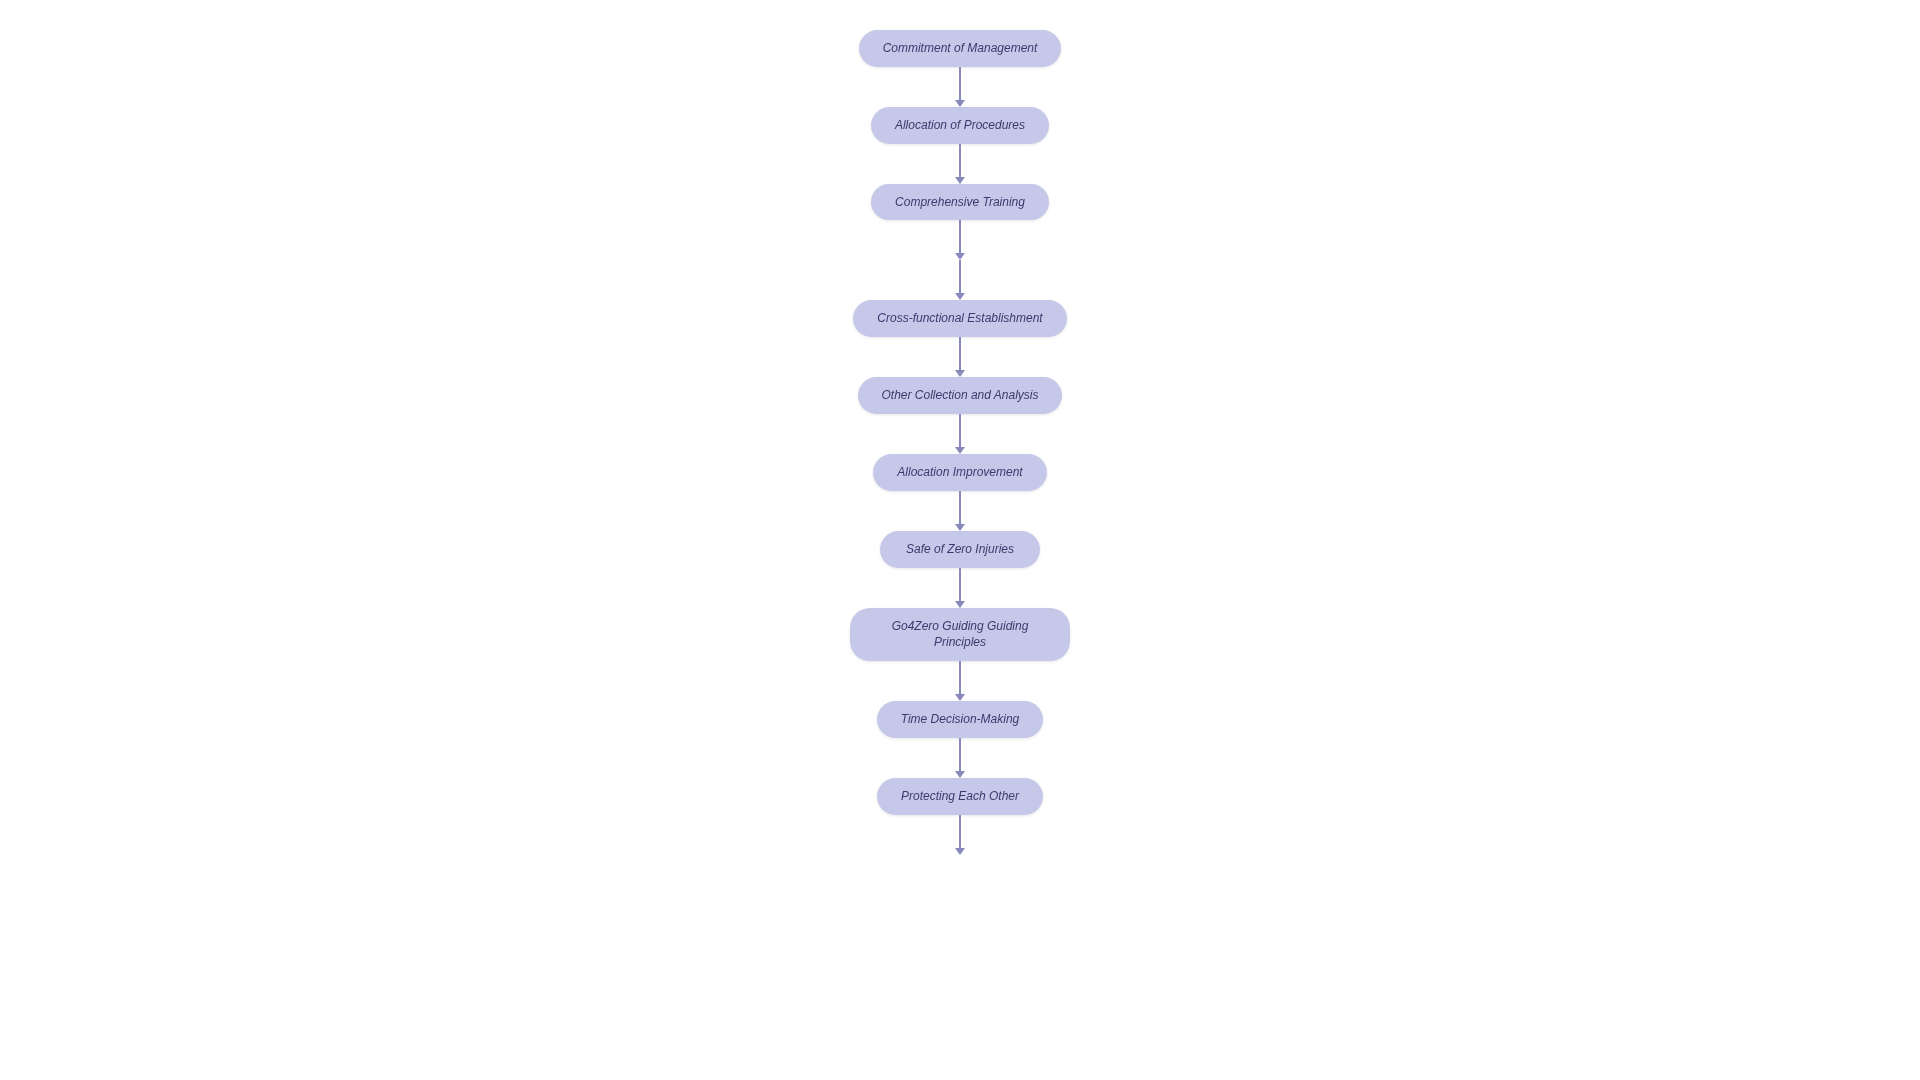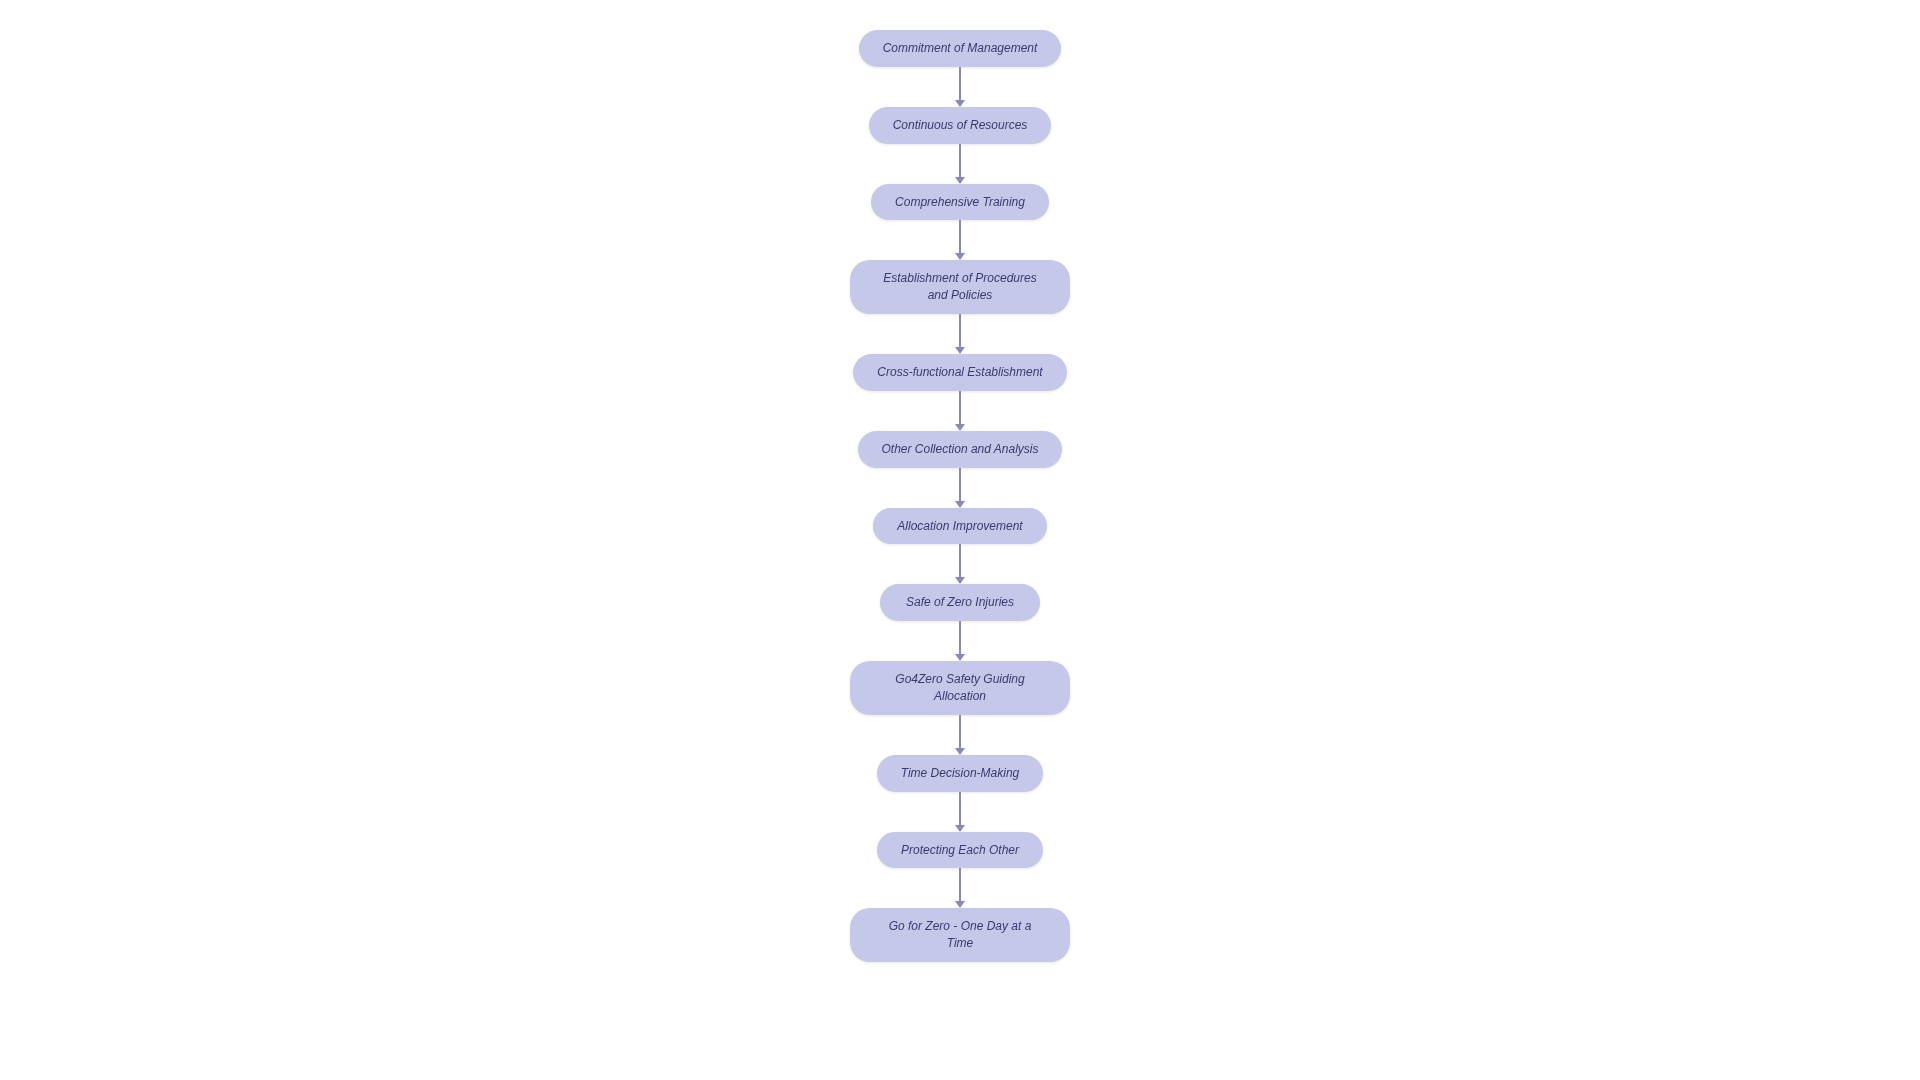--- a/index.html
+++ b/index.html
@@ -65,34 +65,32 @@
       border-right: 5px solid transparent;
       border-top: 7px solid #8888bb;
     }
   </style>
 </head>
 <body>
 
 <div class="flowchart-container">
 <div class="node">Commitment of Management</div>
     <div class="connector"></div>
-    <div class="node">Continuous of Resources</div>
+    <div class="node">Allocation of Procedures</div>
     <div class="connector"></div>
     <div class="node">Comprehensive Training</div>
     <div class="connector"></div>
-    <div class="node">Establishment of Procedures and Policies</div>
     <div class="connector"></div>
     <div class="node">Cross-functional Establishment</div>
     <div class="connector"></div>
     <div class="node">Other Collection and Analysis</div>
     <div class="connector"></div>
     <div class="node">Allocation Improvement</div>
     <div class="connector"></div>
     <div class="node">Safe of Zero Injuries</div>
     <div class="connector"></div>
-    <div class="node">Go4Zero Safety Guiding Allocation</div>
+    <div class="node">Go4Zero Guiding Guiding Principles</div>
     <div class="connector"></div>
     <div class="node">Time Decision-Making</div>
     <div class="connector"></div>
     <div class="node">Protecting Each Other</div>
     <div class="connector"></div>
-    <div class="node">Go for Zero - One Day at a Time</div>
   </div>
 
 </body></html>

